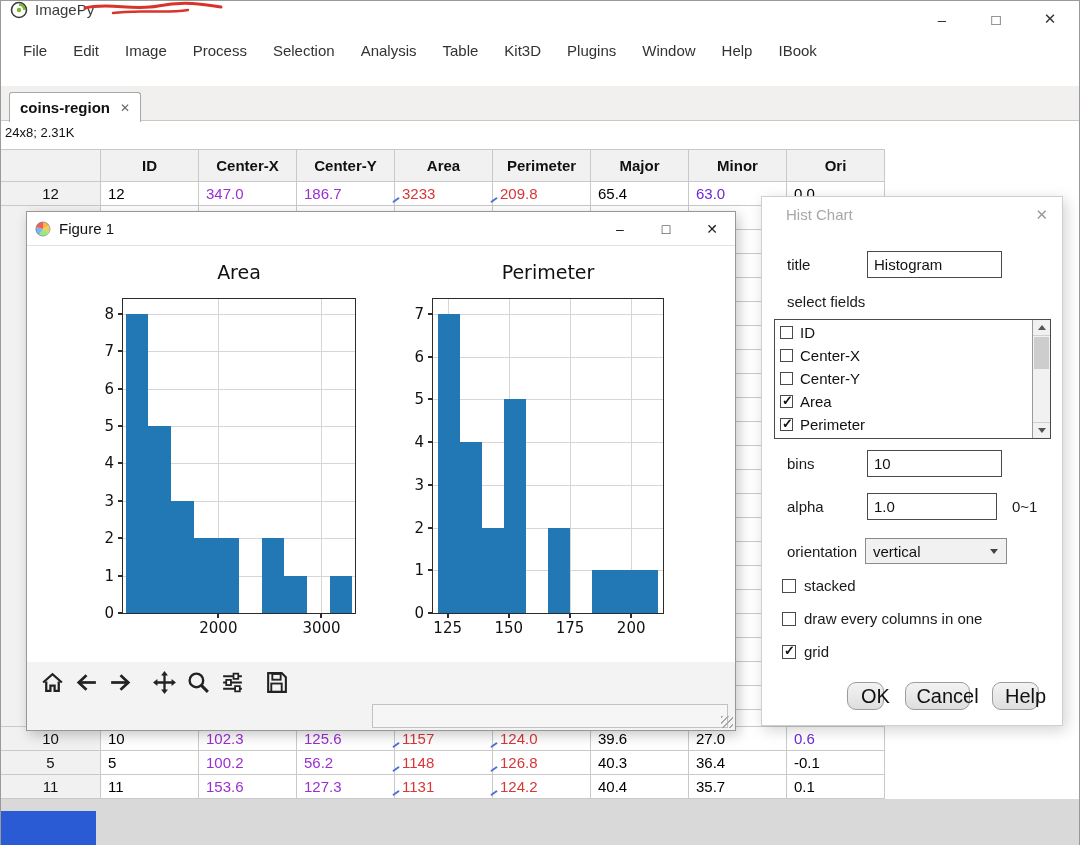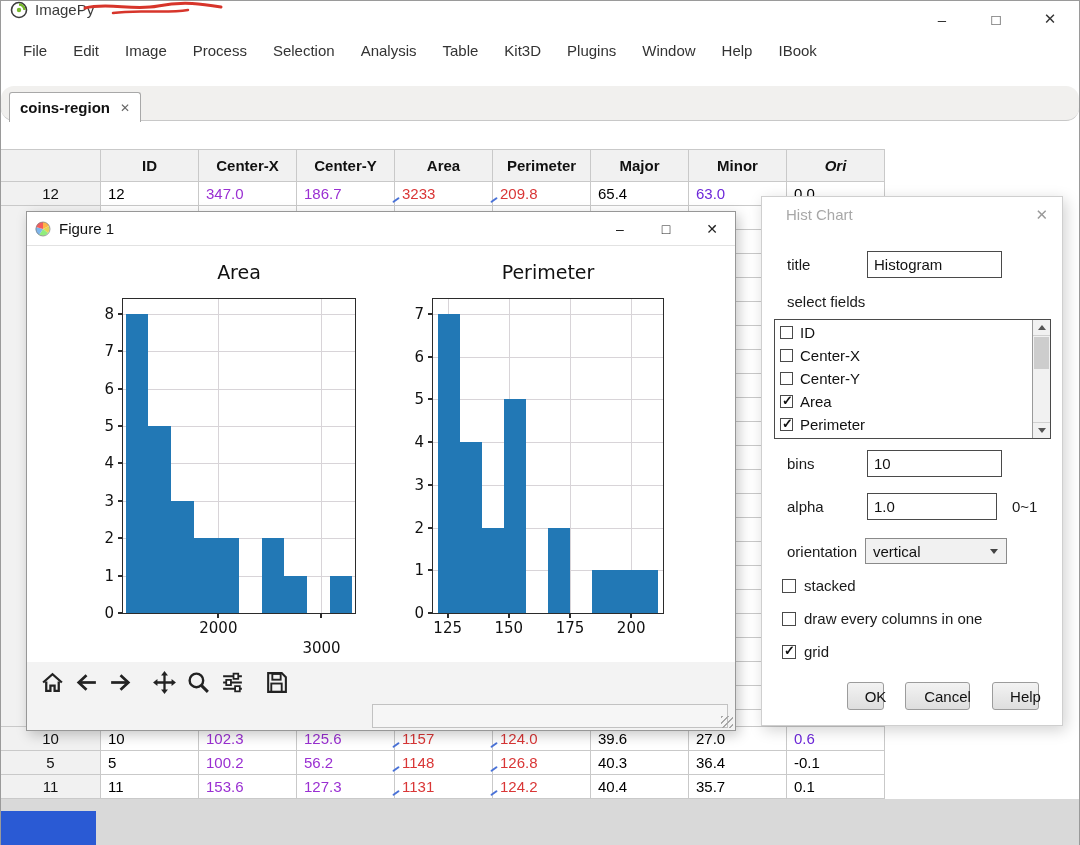--- a/index.html
+++ b/index.html
@@ -19,21 +19,21 @@
   .menubar{position:absolute;top:36px;left:0;right:0;height:26px;display:flex;align-items:center;padding-left:9px;background:#fff;}
   .menu-item{padding:0 13px;font-size:15px;color:#333;white-space:nowrap;}
 
   
   .caption{position:absolute;top:62px;left:0;right:0;height:23px;background:linear-gradient(#dedbd5,#c9c6c0);display:flex;align-items:center;padding-left:6px;border-bottom:1px solid #b5b2ac;}
   .caption-text{font-size:12px;font-weight:bold;color:#333;}
   .caption-btns{margin-left:auto;margin-right:6px;display:flex;gap:9px;align-items:center;}
   .cap-btn{width:15px;height:15px;display:flex;align-items:center;justify-content:center;}
 
   
-  .tabbar{position:absolute;top:85px;left:0;right:0;height:35px;background:#f1f0ee;border-bottom:1px solid #c8c8c8;border-radius:13px;}
+  .tabbar{position:absolute;top:85px;left:0;right:0;height:35px;background:#f1f0ee;border-bottom:1px solid #c8c8c8;}
   .tab{position:absolute;left:8px;top:6px;height:30px;background:#fff;border:1px solid #a8a8a8;border-bottom:none;border-radius:3px 3px 0 0;display:flex;align-items:center;padding:0 10px;font-size:15px;font-weight:700;color:#111;z-index:2;}
   .tab-close{margin-left:10px;font-size:12px;color:#666;font-weight:400;}
 
   
   .summary-row{position:absolute;top:120px;left:0;right:0;height:28px;background:#fff;}
   .summary-text{position:absolute;left:4px;top:4px;font-size:13px;color:#111;}
 
   
   .tbl{position:absolute;left:0;top:148px;width:884px;background:#fff;}
   .t-row{display:flex;}
@@ -87,21 +87,21 @@
   .scroll{position:absolute;right:0;top:0;bottom:0;width:18px;background:#f1f1f1;border-left:1px solid #9a9a9a;}
   .scroll-btn{position:absolute;left:0;width:17px;height:16px;display:flex;align-items:center;justify-content:center;background:#f1f1f1;}
   .scroll-btn.up{top:0;border-bottom:1px solid #d0d0d0;}
   .scroll-btn.down{bottom:0;border-top:1px solid #d0d0d0;}
   .arr-up{width:0;height:0;border-left:4px solid transparent;border-right:4px solid transparent;border-bottom:5px solid #555;}
   .arr-down{width:0;height:0;border-left:4px solid transparent;border-right:4px solid transparent;border-top:5px solid #555;}
   .thumb{position:absolute;left:1px;top:17px;width:15px;height:32px;background:#cdcdcd;}
   .dropdown{position:absolute;left:103px;top:341px;width:142px;height:26px;border:1px solid #8a8a8a;background:#f1f1f1;display:flex;align-items:center;padding-left:7px;font-size:15px;color:#111;}
   .dd-arrow{margin-left:auto;margin-right:8px;width:0;height:0;border-left:4.5px solid transparent;border-right:4.5px solid transparent;border-top:5px solid #444;}
   .dlg-check-row{position:absolute;display:flex;align-items:center;gap:8px;font-size:15px;color:#1a1a1a;}
-  .dlg-btn{position:absolute;height:28px;border:1px solid #9c9c9c;background:linear-gradient(#f3f3f3,#dedede);font-size:15px;color:#111;display:flex;align-items:center;justify-content:center;border-radius:3px;padding-left:20px;}
+  .dlg-btn{position:absolute;height:28px;border:1px solid #9c9c9c;background:linear-gradient(#f3f3f3,#dedede);font-size:20px;color:#111;display:flex;align-items:center;justify-content:center;border-radius:9px;padding-left:20px;}
 </style>
 </head>
 <body>
 
 <div id="app">
 
   <div class="titlebar">
     <span class="logo">
       <svg viewBox="0 0 18 18" width="18" height="18">
           <circle cx="9" cy="9" r="7.5" fill="none" stroke="#3c3c3c" stroke-width="1.6"></circle>
@@ -137,32 +137,35 @@
     </div>
 
 
   <div class="tabbar">
     <div class="tab">
       <span>coins-region</span>
       <span class="tab-close">✕</span>
     </div>
   </div>
 
+  <div class="summary-row">
+    <span class="summary-text">24x8; 2.31K</span>
+  </div>
 
   <div class="tbl">
       <div class="t-row t-head">
         <div class="t-cell t-index" style="width: 100px;"></div>
         <div class="t-cell t-hcell" style="width: 98px;">ID</div>
         <div class="t-cell t-hcell" style="width: 98px;">Center-X</div>
         <div class="t-cell t-hcell" style="width: 98px;">Center-Y</div>
         <div class="t-cell t-hcell" style="width: 98px;">Area</div>
         <div class="t-cell t-hcell" style="width: 98px;">Perimeter</div>
         <div class="t-cell t-hcell" style="width: 98px;">Major</div>
         <div class="t-cell t-hcell" style="width: 98px;">Minor</div>
-        <div class="t-cell t-hcell" style="width: 98px; font-style: italic;">Ori</div>
+        <div class="t-cell t-hcell" style="width: 98px;">Ori</div>
       </div>
       <div class="t-row t-data">
         <div class="t-cell t-index" style="width: 100px;">12</div>
         <div class="t-cell" style="width: 98px; color: rgb(0, 0, 0);">12</div>
         <div class="t-cell" style="width: 98px; color: rgb(154, 47, 210);">347.0</div>
         <div class="t-cell" style="width: 98px; color: rgb(154, 47, 210);">186.7</div>
         <div class="t-cell" style="width: 98px; color: rgb(217, 54, 54);">3233<div class="cell-mark" style="background: rgb(74, 114, 216);"></div></div>
         <div class="t-cell" style="width: 98px; color: rgb(217, 54, 54);">209.8<div class="cell-mark" style="background: rgb(74, 114, 216);"></div></div>
         <div class="t-cell" style="width: 98px; color: rgb(0, 0, 0);">65.4</div>
         <div class="t-cell" style="width: 98px; color: #6d28d9;">63.0</div>
@@ -271,21 +274,21 @@
           <div class="ytick-label" style="top: 127.095px;">5</div>
           <div class="ytick-mark" style="top: 89.7143px;"></div>
           <div class="ytick-label" style="top: 89.7143px;">6</div>
           <div class="ytick-mark" style="top: 52.3333px;"></div>
           <div class="ytick-label" style="top: 52.3333px;">7</div>
           <div class="ytick-mark" style="top: 14.9524px;"></div>
           <div class="ytick-label" style="top: 14.9524px;">8</div>
           <div class="xtick-mark" style="left: 95.3778px;"></div>
           <div class="xtick-label" style="left: 95.3778px;">2000</div>
           <div class="xtick-mark" style="left: 198.489px;"></div>
-          <div class="xtick-label" style="left: 198.489px; margin-top: 20px;">3000</div>
+          <div class="xtick-label" style="left: 198.489px;">3000</div>
         </div>
       <div class="plot-box" style="left: 405px; top: 52px; width: 230px; height: 314px;">
           <div class="plot-title">Perimeter</div>
           <div class="gridline-h" style="top: 271.279px;"></div>
           <div class="gridline-h" style="top: 228.558px;"></div>
           <div class="gridline-h" style="top: 185.837px;"></div>
           <div class="gridline-h" style="top: 143.116px;"></div>
           <div class="gridline-h" style="top: 100.395px;"></div>
           <div class="gridline-h" style="top: 57.6735px;"></div>
           <div class="gridline-h" style="top: 14.9524px;"></div>

